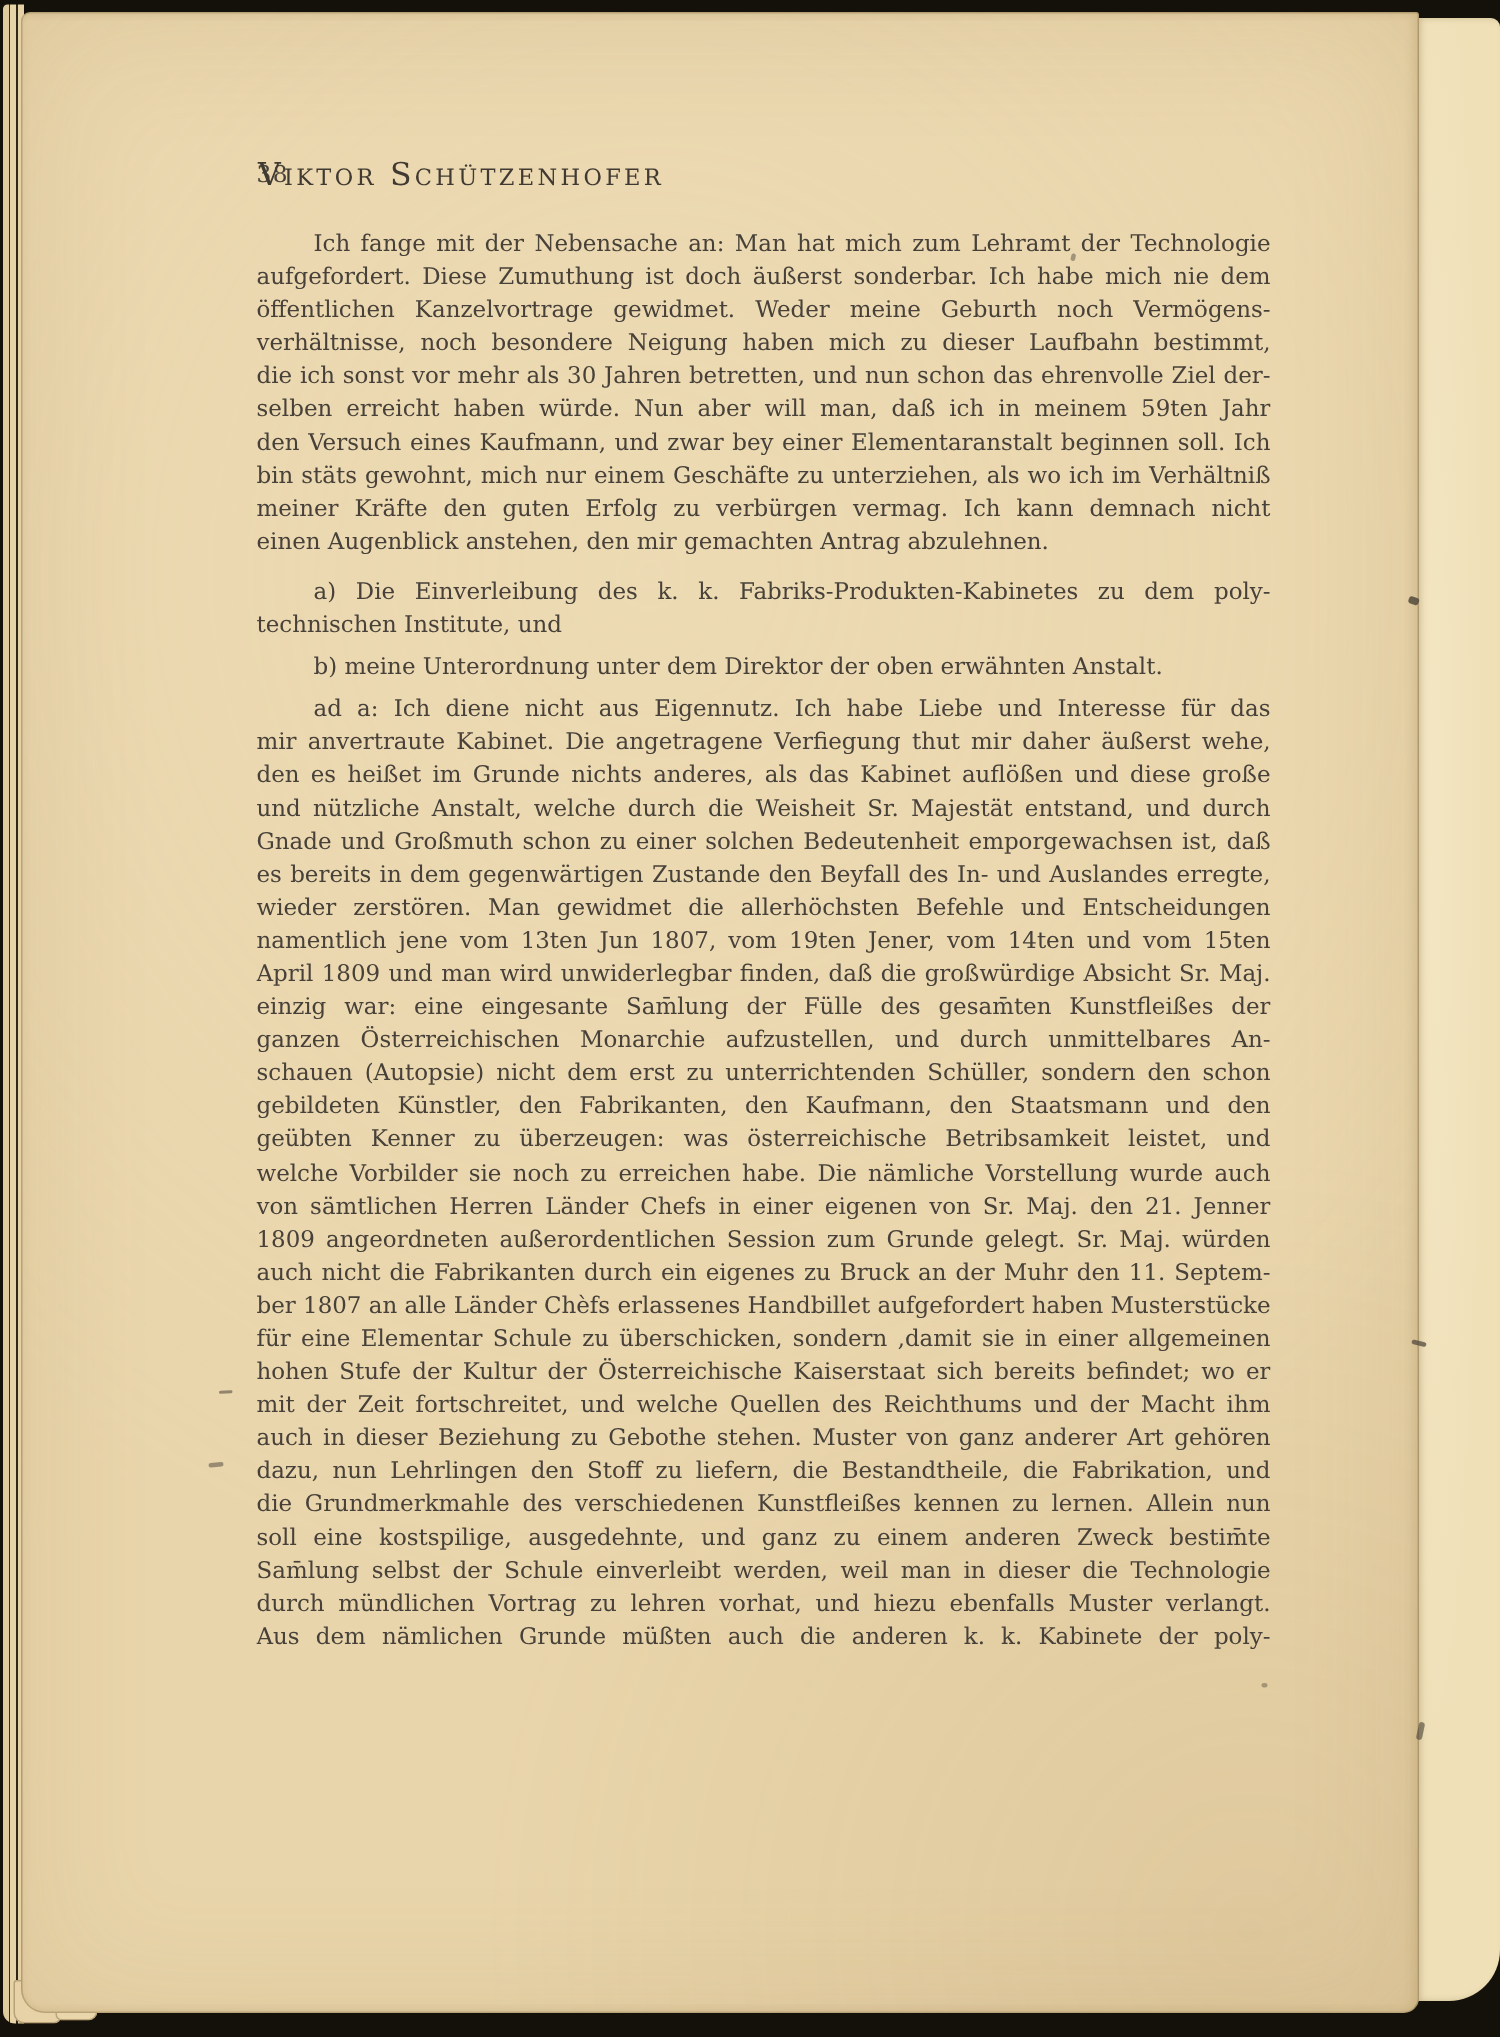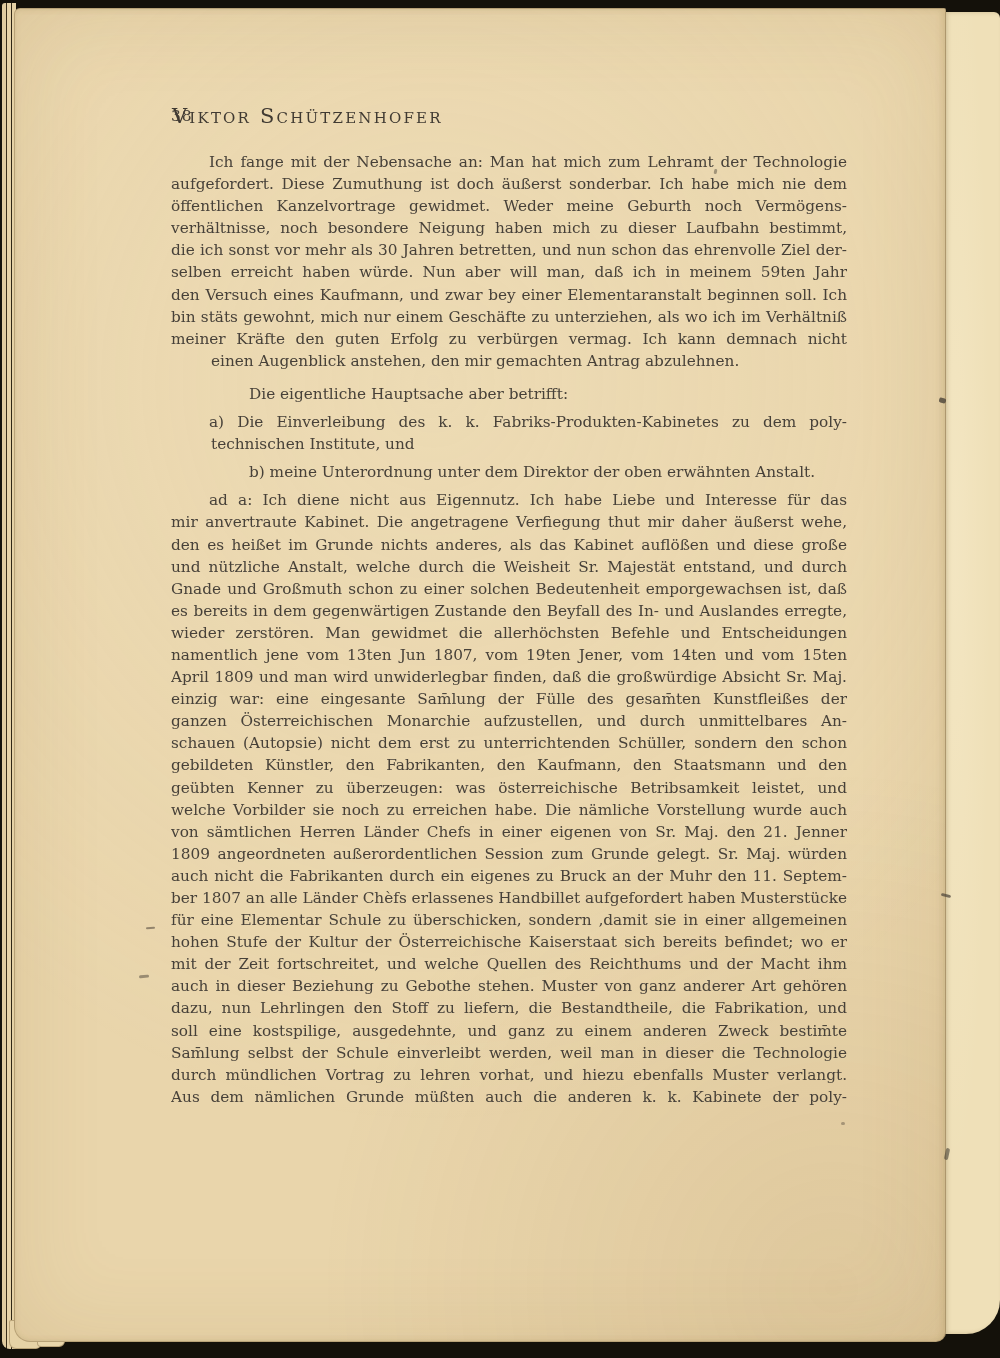--- a/index.html
+++ b/index.html
@@ -83,21 +83,21 @@
   .paragraphs .paragraph:nth-child(2){margin-top:11px;}
 
   .line{
     height:22.1px;
     line-height:22.1px;
     overflow:hidden;
     text-align:justify;
     text-align-last:justify;
   }
   .line.first{padding-left:38px;}
-  .line.last{text-align-last:left;margin-left:40px;}
+  .line.last{text-align-last:left;}
 
   .artifact{
     position:absolute;
     background:#4a4237;
     border-radius:2px;
   }
 </style>
 </head>
 <body>
 
@@ -123,23 +123,20 @@
             <div class="line">öffentlichen Kanzelvortrage gewidmet. Weder meine Geburth noch Vermögens-</div>
             <div class="line">verhältnisse, noch besondere Neigung haben mich zu dieser Laufbahn bestimmt,</div>
             <div class="line">die ich sonst vor mehr als 30 Jahren betretten, und nun schon das ehrenvolle Ziel der-</div>
             <div class="line">selben erreicht haben würde. Nun aber will man, daß ich in meinem 59ten Jahr</div>
             <div class="line">den Versuch eines Kaufmann, und zwar bey einer Elementaranstalt beginnen soll. Ich</div>
             <div class="line">bin stäts gewohnt, mich nur einem Geschäfte zu unterziehen, als wo ich im Verhältniß</div>
             <div class="line">meiner Kräfte den guten Erfolg zu verbürgen vermag. Ich kann demnach nicht</div>
             <div class="line last">einen Augenblick anstehen, den mir gemachten Antrag abzulehnen.</div>
           </div>
           <div class="paragraph">
-            <div class="line first last">Die eigentliche Hauptsache aber betrifft:</div>
-          </div>
-          <div class="paragraph">
             <div class="line first">a) Die Einverleibung des k. k. Fabriks-Produkten-Kabinetes zu dem poly-</div>
             <div class="line last">technischen Institute, und</div>
           </div>
           <div class="paragraph">
             <div class="line first last">b) meine Unterordnung unter dem Direktor der oben erwähnten Anstalt.</div>
           </div>
           <div class="paragraph">
             <div class="line first">ad a: Ich diene nicht aus Eigennutz. Ich habe Liebe und Interesse für das</div>
             <div class="line">mir anvertraute Kabinet. Die angetragene Verfiegung thut mir daher äußerst wehe,</div>
             <div class="line">den es heißet im Grunde nichts anderes, als das Kabinet auflößen und diese große</div>
@@ -157,20 +154,21 @@
             <div class="line">welche Vorbilder sie noch zu erreichen habe. Die nämliche Vorstellung wurde auch</div>
             <div class="line">von sämtlichen Herren Länder Chefs in einer eigenen von Sr. Maj. den 21. Jenner</div>
             <div class="line">1809 angeordneten außerordentlichen Session zum Grunde gelegt. Sr. Maj. würden</div>
             <div class="line">auch nicht die Fabrikanten durch ein eigenes zu Bruck an der Muhr den 11. Septem-</div>
             <div class="line">ber 1807 an alle Länder Chèfs erlassenes Handbillet aufgefordert haben Musterstücke</div>
             <div class="line">für eine Elementar Schule zu überschicken, sondern ‚damit sie in einer allgemeinen</div>
             <div class="line">hohen Stufe der Kultur der Österreichische Kaiserstaat sich bereits befindet; wo er</div>
             <div class="line">mit der Zeit fortschreitet, und welche Quellen des Reichthums und der Macht ihm</div>
             <div class="line">auch in dieser Beziehung zu Gebothe stehen. Muster von ganz anderer Art gehören</div>
             <div class="line">dazu, nun Lehrlingen den Stoff zu liefern, die Bestandtheile, die Fabrikation, und</div>
+            <div class="line">die Grundmerkmahle des verschiedenen Kunstfleißes kennen zu lernen. Allein nun</div>
             <div class="line">soll eine kostspilige, ausgedehnte, und ganz zu einem anderen Zweck bestim̄te</div>
             <div class="line">Sam̄lung selbst der Schule einverleibt werden, weil man in dieser die Technologie</div>
             <div class="line">durch mündlichen Vortrag zu lehren vorhat, und hiezu ebenfalls Muster verlangt.</div>
             <div class="line">Aus dem nämlichen Grunde müßten auch die anderen k. k. Kabinete der poly-</div>
           </div>
         </div>
 
     </div>
   </div>
 

